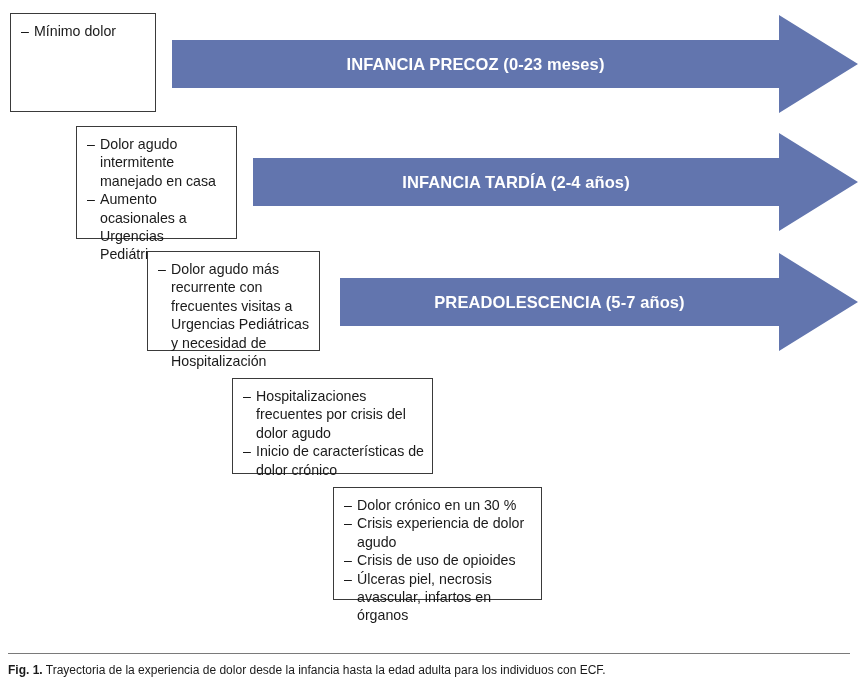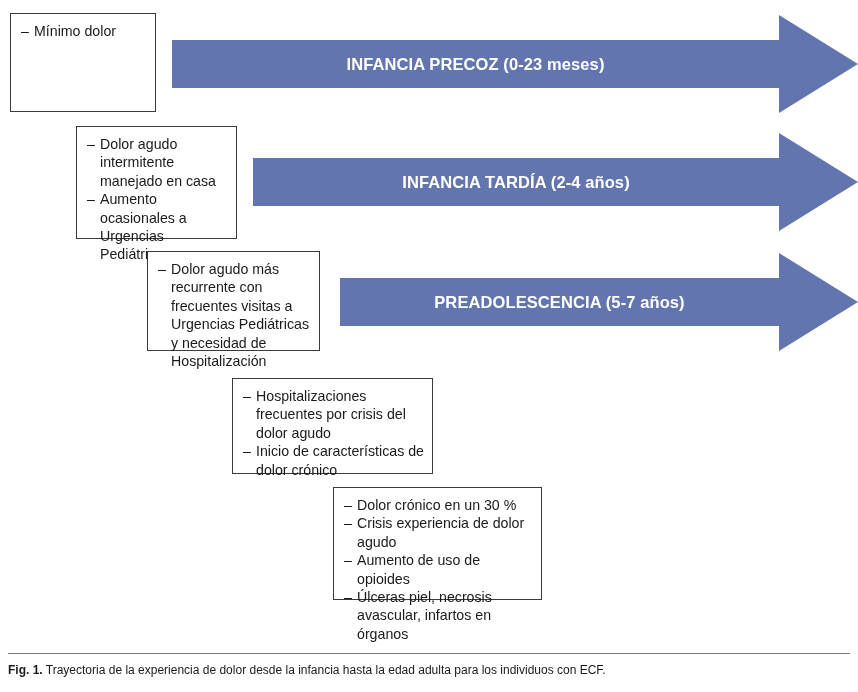--- a/index.html
+++ b/index.html
@@ -140,21 +140,21 @@
     <ul>
       <li>Hospitalizaciones frecuentes por crisis del dolor agudo</li>
       <li>Inicio de características de dolor crónico</li>
     </ul>
   </div>
 
   <div class="callout" style="left:325px; top:487px; width:209px; height:113px;margin-left:8px;">
     <ul>
       <li>Dolor crónico en un 30 %</li>
       <li>Crisis experiencia de dolor agudo</li>
-      <li>Aumento de uso de opioides</li>
+      <li>Crisis de uso de opioides</li>
       <li>Úlceras piel, necrosis avascular, infartos en órganos</li>
     </ul>
   </div>
 
   <div id="caption-rule"></div>
   <div id="caption">
     <span class="cap-label">Fig. 1.</span>
     <span>Trayectoria de la experiencia de dolor desde la infancia hasta la edad adulta para los individuos con ECF.</span>
   </div>
 

